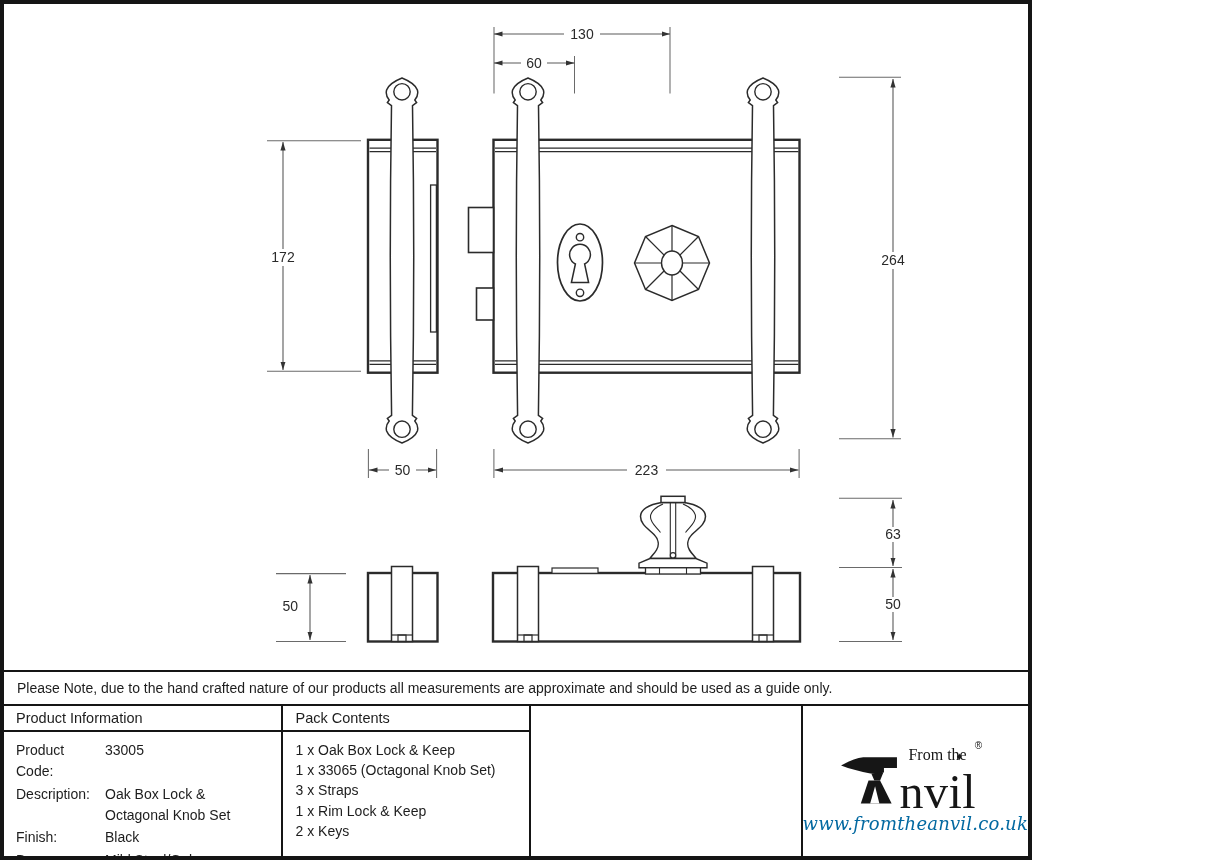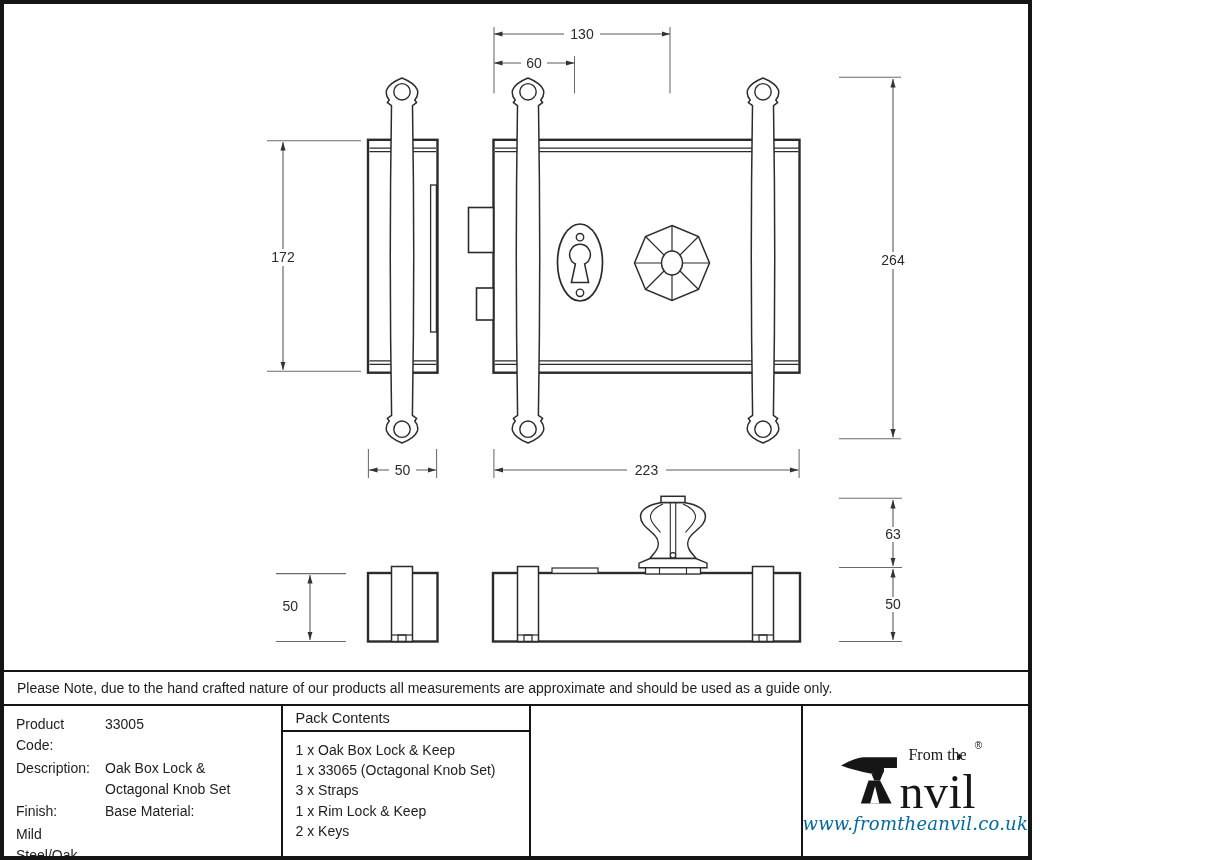--- a/index.html
+++ b/index.html
@@ -180,27 +180,29 @@
       <text class="dimtxt" x="893" y="609" text-anchor="middle">50</text>
     </g>
   </svg>
 
   <div class="note-row">
     <span>Please Note, due to the hand crafted nature of our products all measurements are approximate and should be used as a guide only.</span>
   </div>
 
   <div class="table-area">
     <div class="tcol c1">
+      <div class="cell-head">Product Information</div>
       <div class="cell-body">
         <div class="pi-grid">
           <div class="pi-label">Product Code:</div>
           <div class="pi-value">33005</div>
           <div class="pi-label">Description:</div>
           <div class="pi-value">Oak Box Lock &amp; Octagonal Knob Set</div>
           <div class="pi-label">Finish:</div>
+          <div class="pi-value">Black</div>
           <div class="pi-label">Base Material:</div>
           <div class="pi-value">Mild Steel/Oak</div>
         </div>
       </div>
     </div>
     <div class="tcol c2">
       <div class="cell-head">Pack Contents</div>
       <div class="cell-body pack-list">
         <div>1 x Oak Box Lock &amp; Keep</div>
         <div>1 x 33065 (Octagonal Knob Set)</div>

